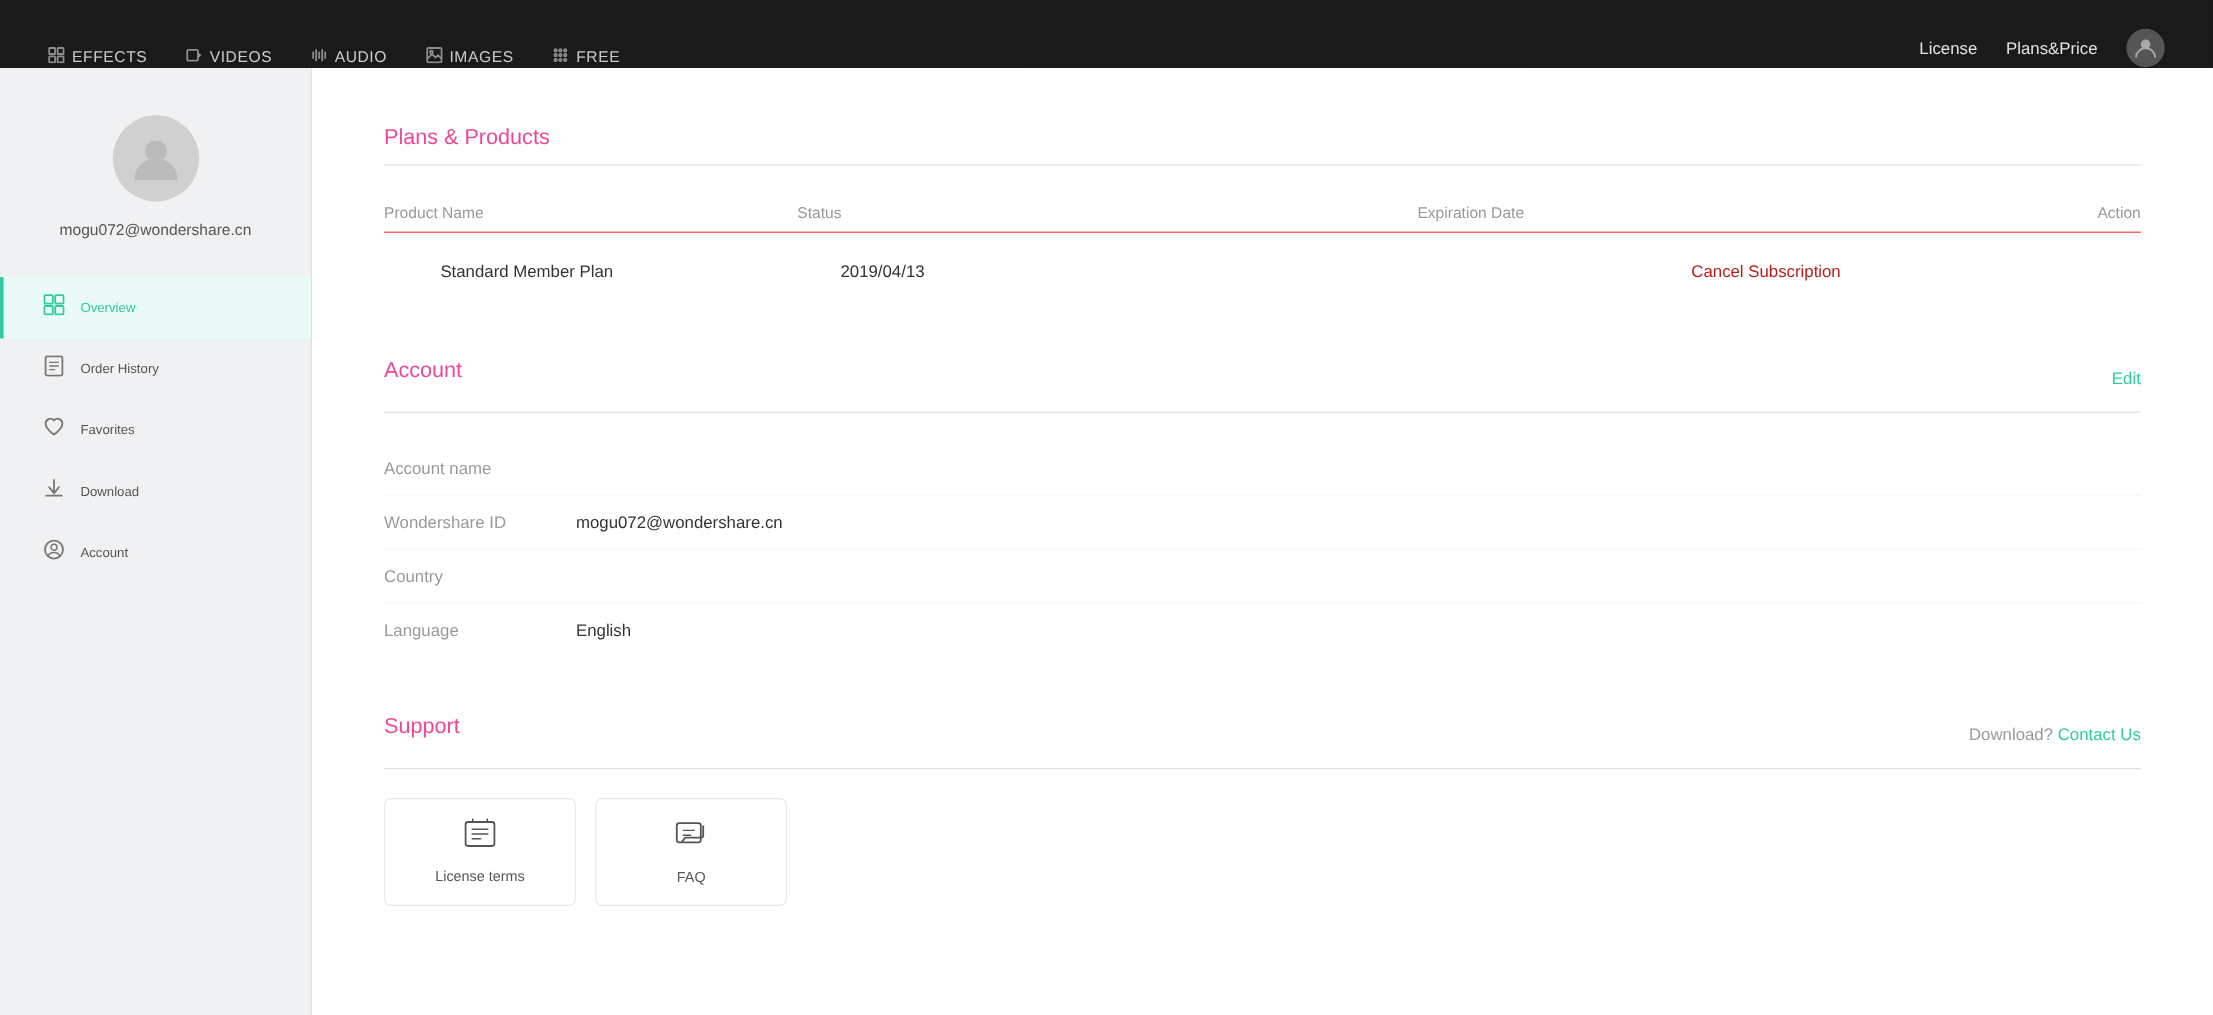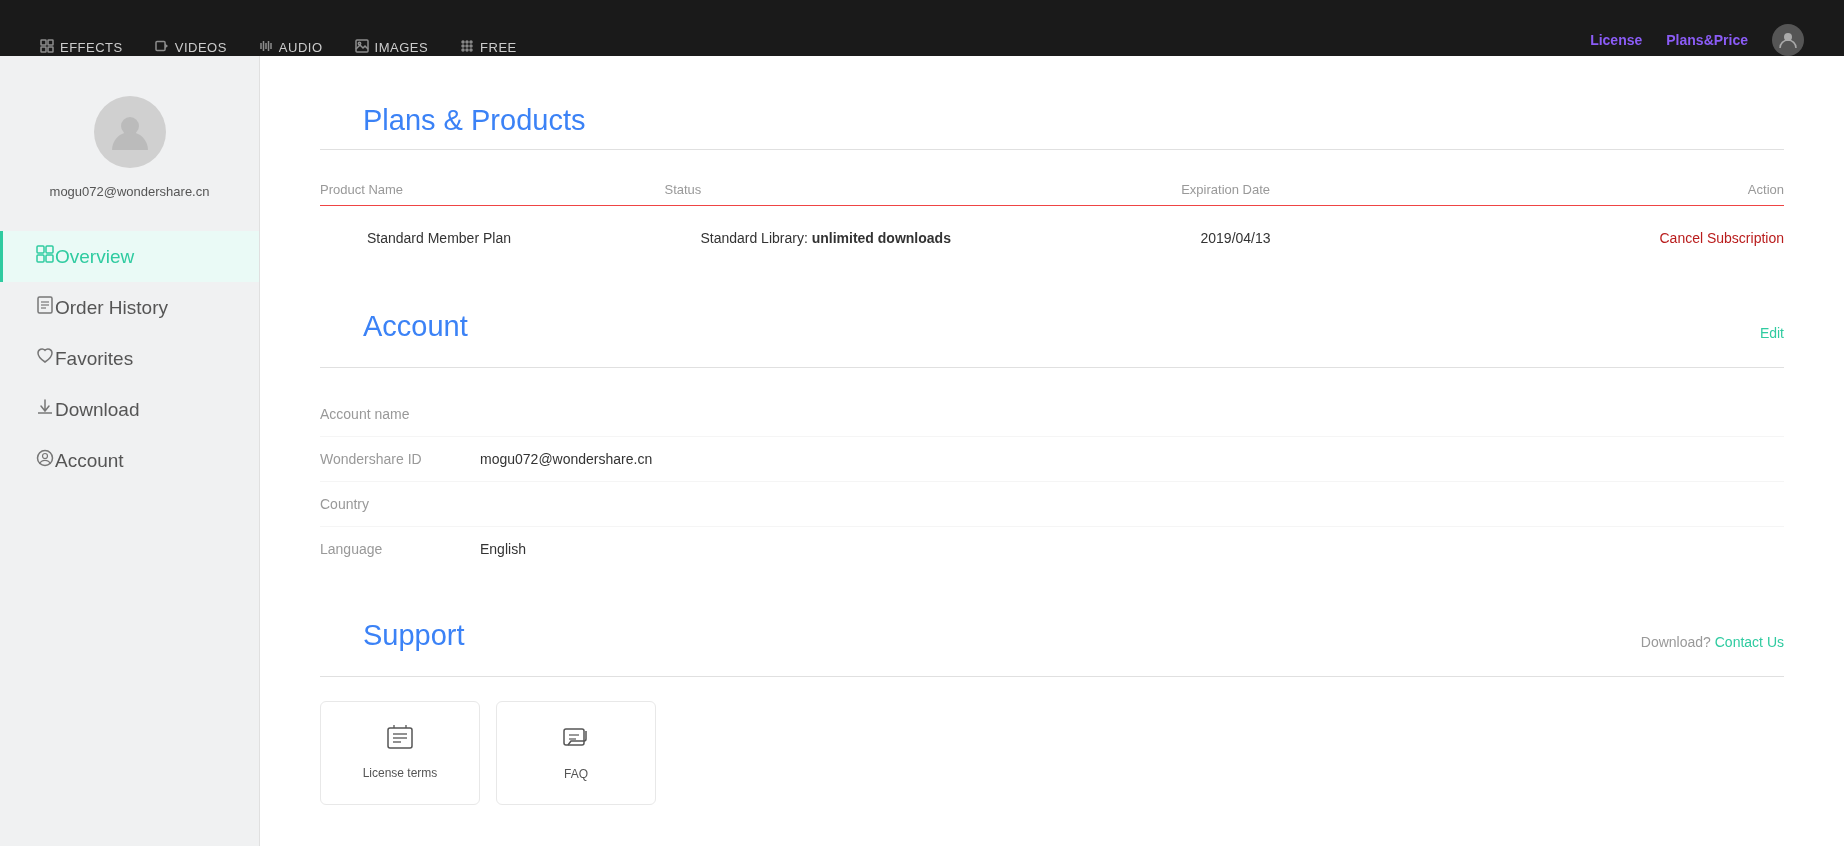--- a/index.html
+++ b/index.html
@@ -32,24 +32,23 @@
       gap: 6px;
       text-decoration: none;
     }
     .nav-icon { font-size: 14px; opacity: 0.8; }
     .topnav-right {
       display: flex;
       align-items: center;
       gap: 24px;
     }
     .topnav-right .nav-link {
-      color: #8b5cf6;
+      color: #e5e5e5;
       font-size: 14px;
       cursor: pointer;
-      font-weight: bold;
     }
     .avatar-circle {
       width: 32px; height: 32px;
       border-radius: 50%;
       background: #555;
       display: flex; align-items: center; justify-content: center;
       color: #ccc; font-size: 14px;
       cursor: pointer;
     }
 
@@ -84,24 +83,24 @@
       text-align: center;
       font-size: 13px;
       color: #555;
       margin-bottom: 32px;
       padding: 0 20px;
     }
     .sidebar-nav { list-style: none; }
     .sidebar-nav-item {
       display: flex;
       align-items: center;
-      gap: 0;
+      gap: 12px;
       padding: 14px 32px;
       cursor: pointer;
-      font-size: 19px;
+      font-size: 11px;
       color: #555;
       border-left: 3px solid transparent;
     }
     .sidebar-nav-item.active {
       color: #2fcba0;
       border-left: 3px solid #2fcba0;
       background: #eafaf6;
     }
     .sidebar-nav-item .item-icon {
       font-size: 18px;
@@ -113,25 +112,24 @@
     .main-content {
       flex: 1;
       background: #fff;
       padding: 48px 60px;
       overflow-y: auto;
     }
 
     
     .section { margin-bottom: 48px; }
     .section-title {
-      font-size: 29px;
+      font-size: 18px;
       font-weight: 500;
-      color: #3b82f6;
+      color: #ec4899;
       margin-bottom: 12px;
-      margin-left: 43px;
     }
     .section-divider {
       border: none;
       border-top: 1px solid #e0e0e0;
       margin-bottom: 24px;
     }
 
     
     .table-header {
       display: grid;
@@ -195,21 +193,21 @@
     .questions-text { font-size: 14px; color: #999; }
     .contact-link { color: #2fcba0; cursor: pointer; }
 
     .support-cards {
       display: flex;
       gap: 16px;
       margin-top: 20px;
     }
     .support-card {
       width: 160px;
-      height: 104px;
+      height: 90px;
       border: 1px solid #e8e8e8;
       border-radius: 6px;
       display: flex;
       flex-direction: column;
       align-items: center;
       justify-content: center;
       gap: 8px;
       cursor: pointer;
       font-size: 13px;
       color: #555;
@@ -366,23 +364,20 @@
       <h2 class="section-title">Plans &amp; Products</h2>
       <hr class="section-divider">
       <div class="table-header">
         <span>Product Name</span>
         <span>Status</span>
         <span>Expiration Date</span>
         <span style="text-align:right">Action</span>
       </div>
       <div class="table-row">
         <span>Standard Member Plan</span>
-        <span class="status-text">
-          <span>Standard Library: </span><strong>unlimited downloads</strong>
-        </span>
         <span>2019/04/13</span>
         <span class="cancel-link" style="text-align:right">Cancel Subscription</span>
       </div>
     </section>
 
     <section class="section">
       <div class="section-header-row">
         <h2 class="section-title">Account</h2>
         <span class="edit-link">Edit</span>
       </div>

